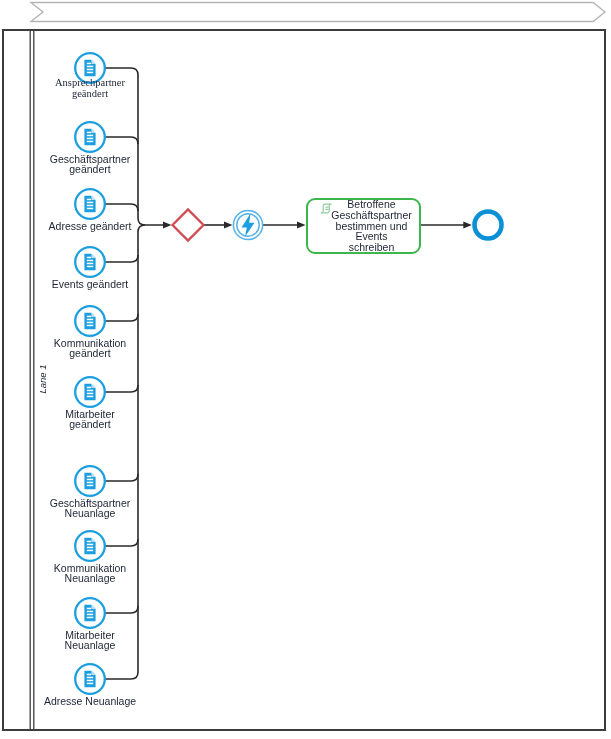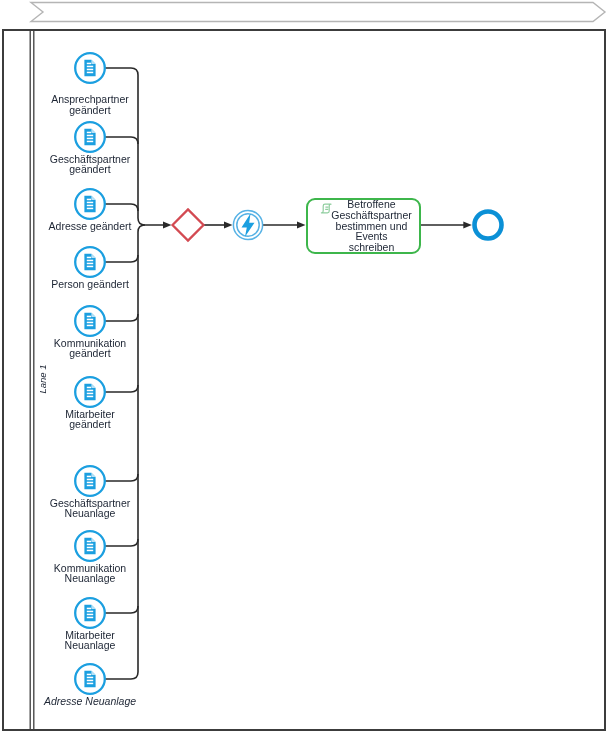--- a/index.html
+++ b/index.html
@@ -123,31 +123,31 @@
     </svg>
     <div class="task-text">Betroffene
 Geschäftspartner
 bestimmen und Events
 schreiben</div>
   </div>
 
   <div class="lane-label">Lane 1</div>
 
   <div id="labels-layer">
-      <div class="evt-label" style="left: 28px; top: 94px;">Ansprechpartner
+      <div class="evt-label" style="left: 28px; top: 78px; font-family: Liberation Serif, serif;">Ansprechpartner
 geändert</div>
       <div class="evt-label" style="left: 28px; top: 153.5px;">Geschäftspartner
 geändert</div>
       <div class="evt-label" style="left: 28px; top: 220.5px;">Adresse geändert</div>
-      <div class="evt-label" style="left: 28px; top: 278.5px;">Person geändert</div>
+      <div class="evt-label" style="left: 28px; top: 278.5px;">Events geändert</div>
       <div class="evt-label" style="left: 28px; top: 337.5px;">Kommunikation
 geändert</div>
       <div class="evt-label" style="left: 28px; top: 408.5px;">Mitarbeiter
 geändert</div>
       <div class="evt-label" style="left: 28px; top: 497.5px;">Geschäftspartner
 Neuanlage</div>
       <div class="evt-label" style="left: 28px; top: 562.5px;">Kommunikation
 Neuanlage</div>
       <div class="evt-label" style="left: 28px; top: 629.5px;">Mitarbeiter
 Neuanlage</div>
-      <div class="evt-label" style="left: 28px; top: 695.5px; font-style: italic;">Adresse Neuanlage</div>
+      <div class="evt-label" style="left: 28px; top: 695.5px;">Adresse Neuanlage</div>
     </div>
 </div>
 
 </body></html>

